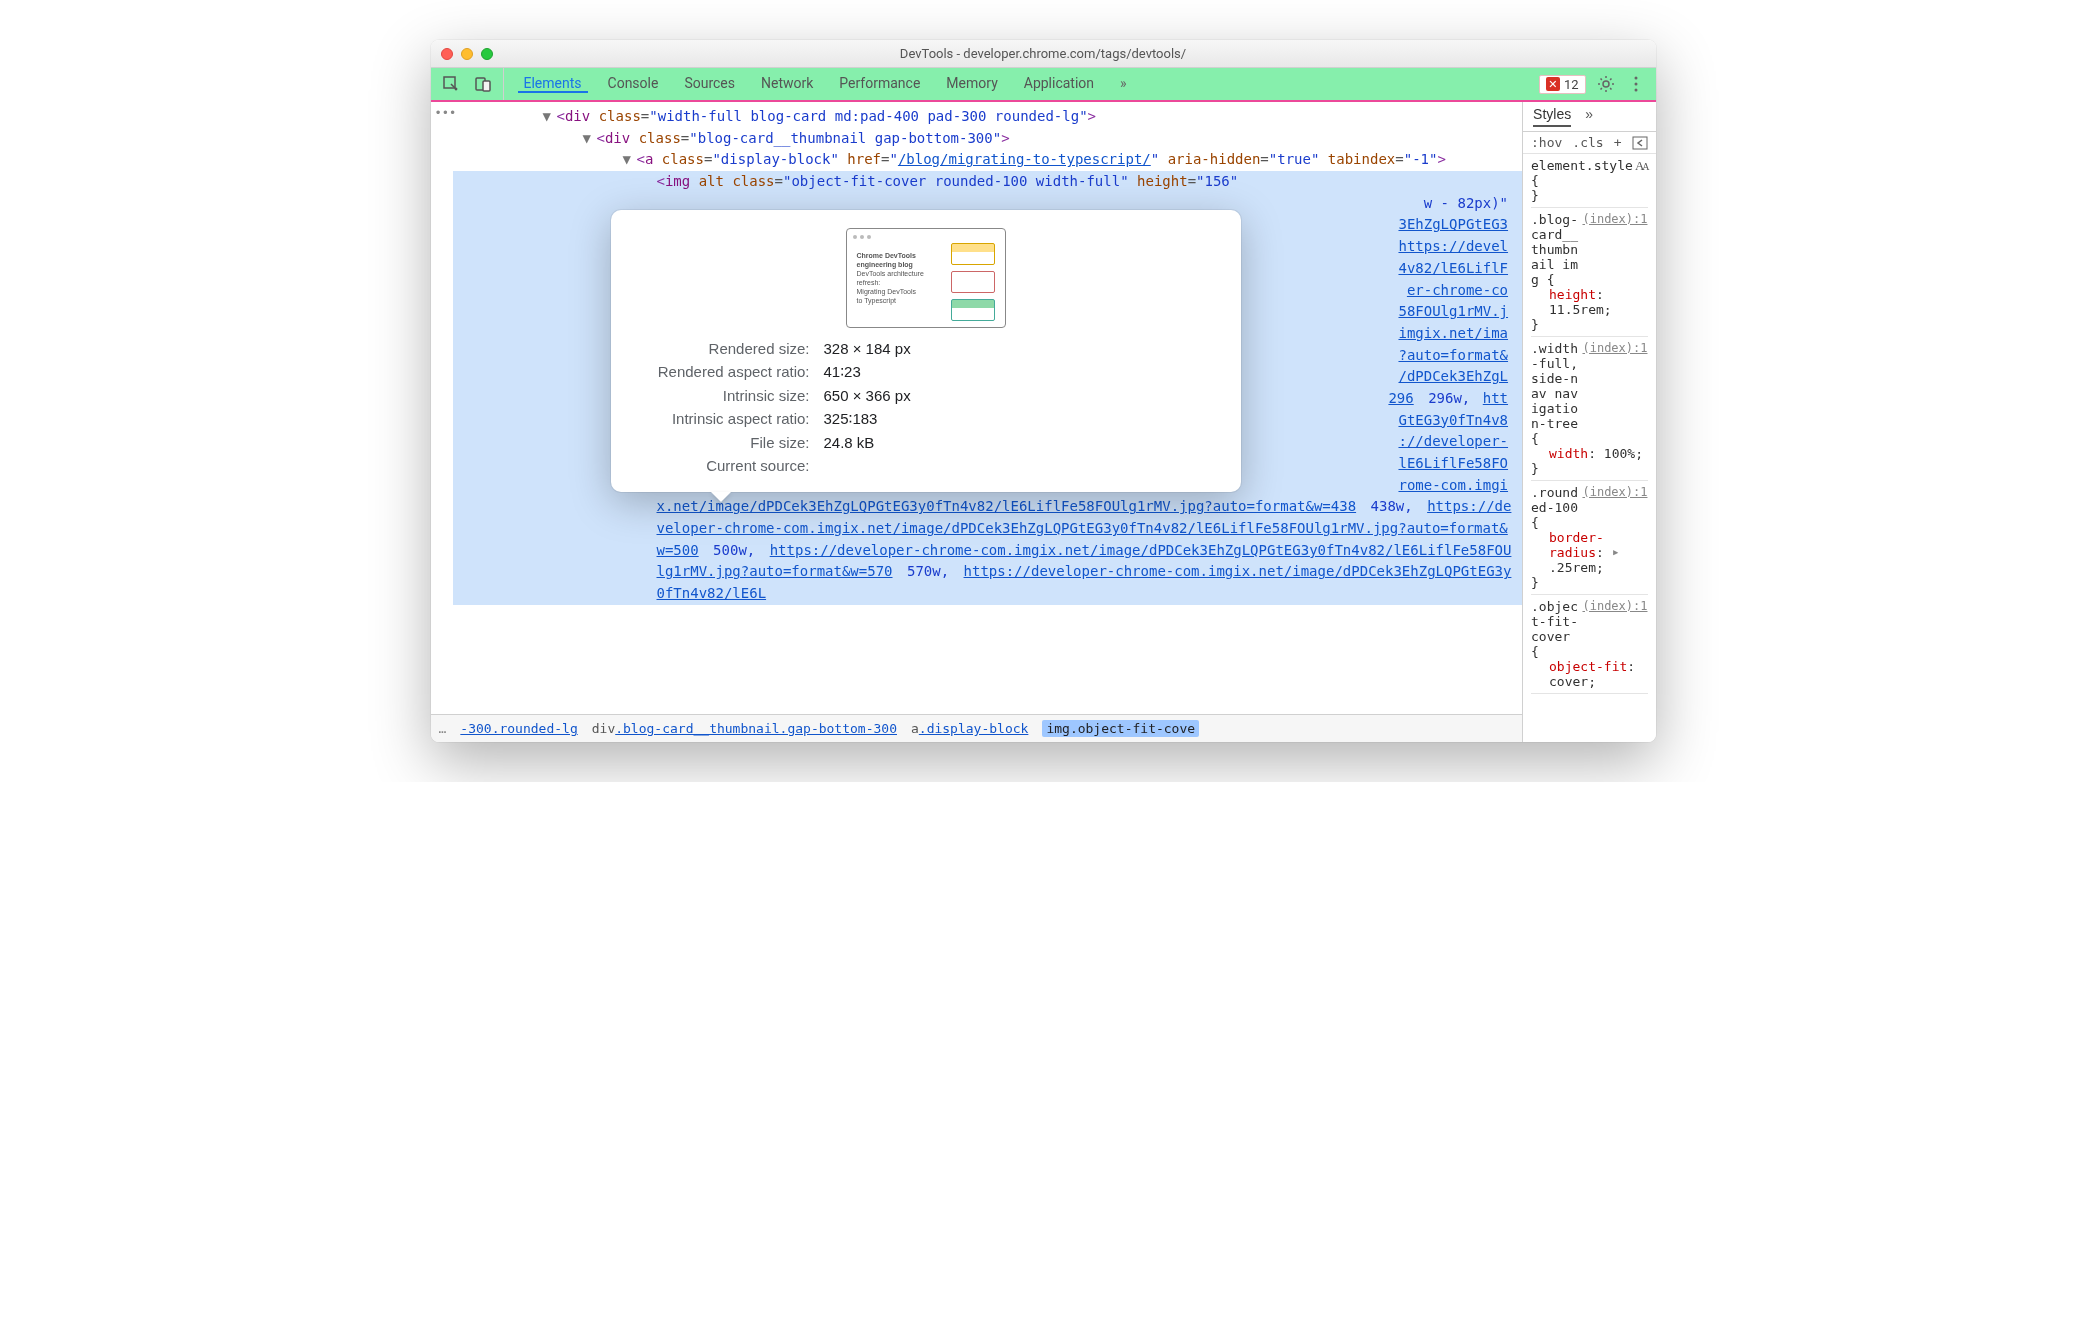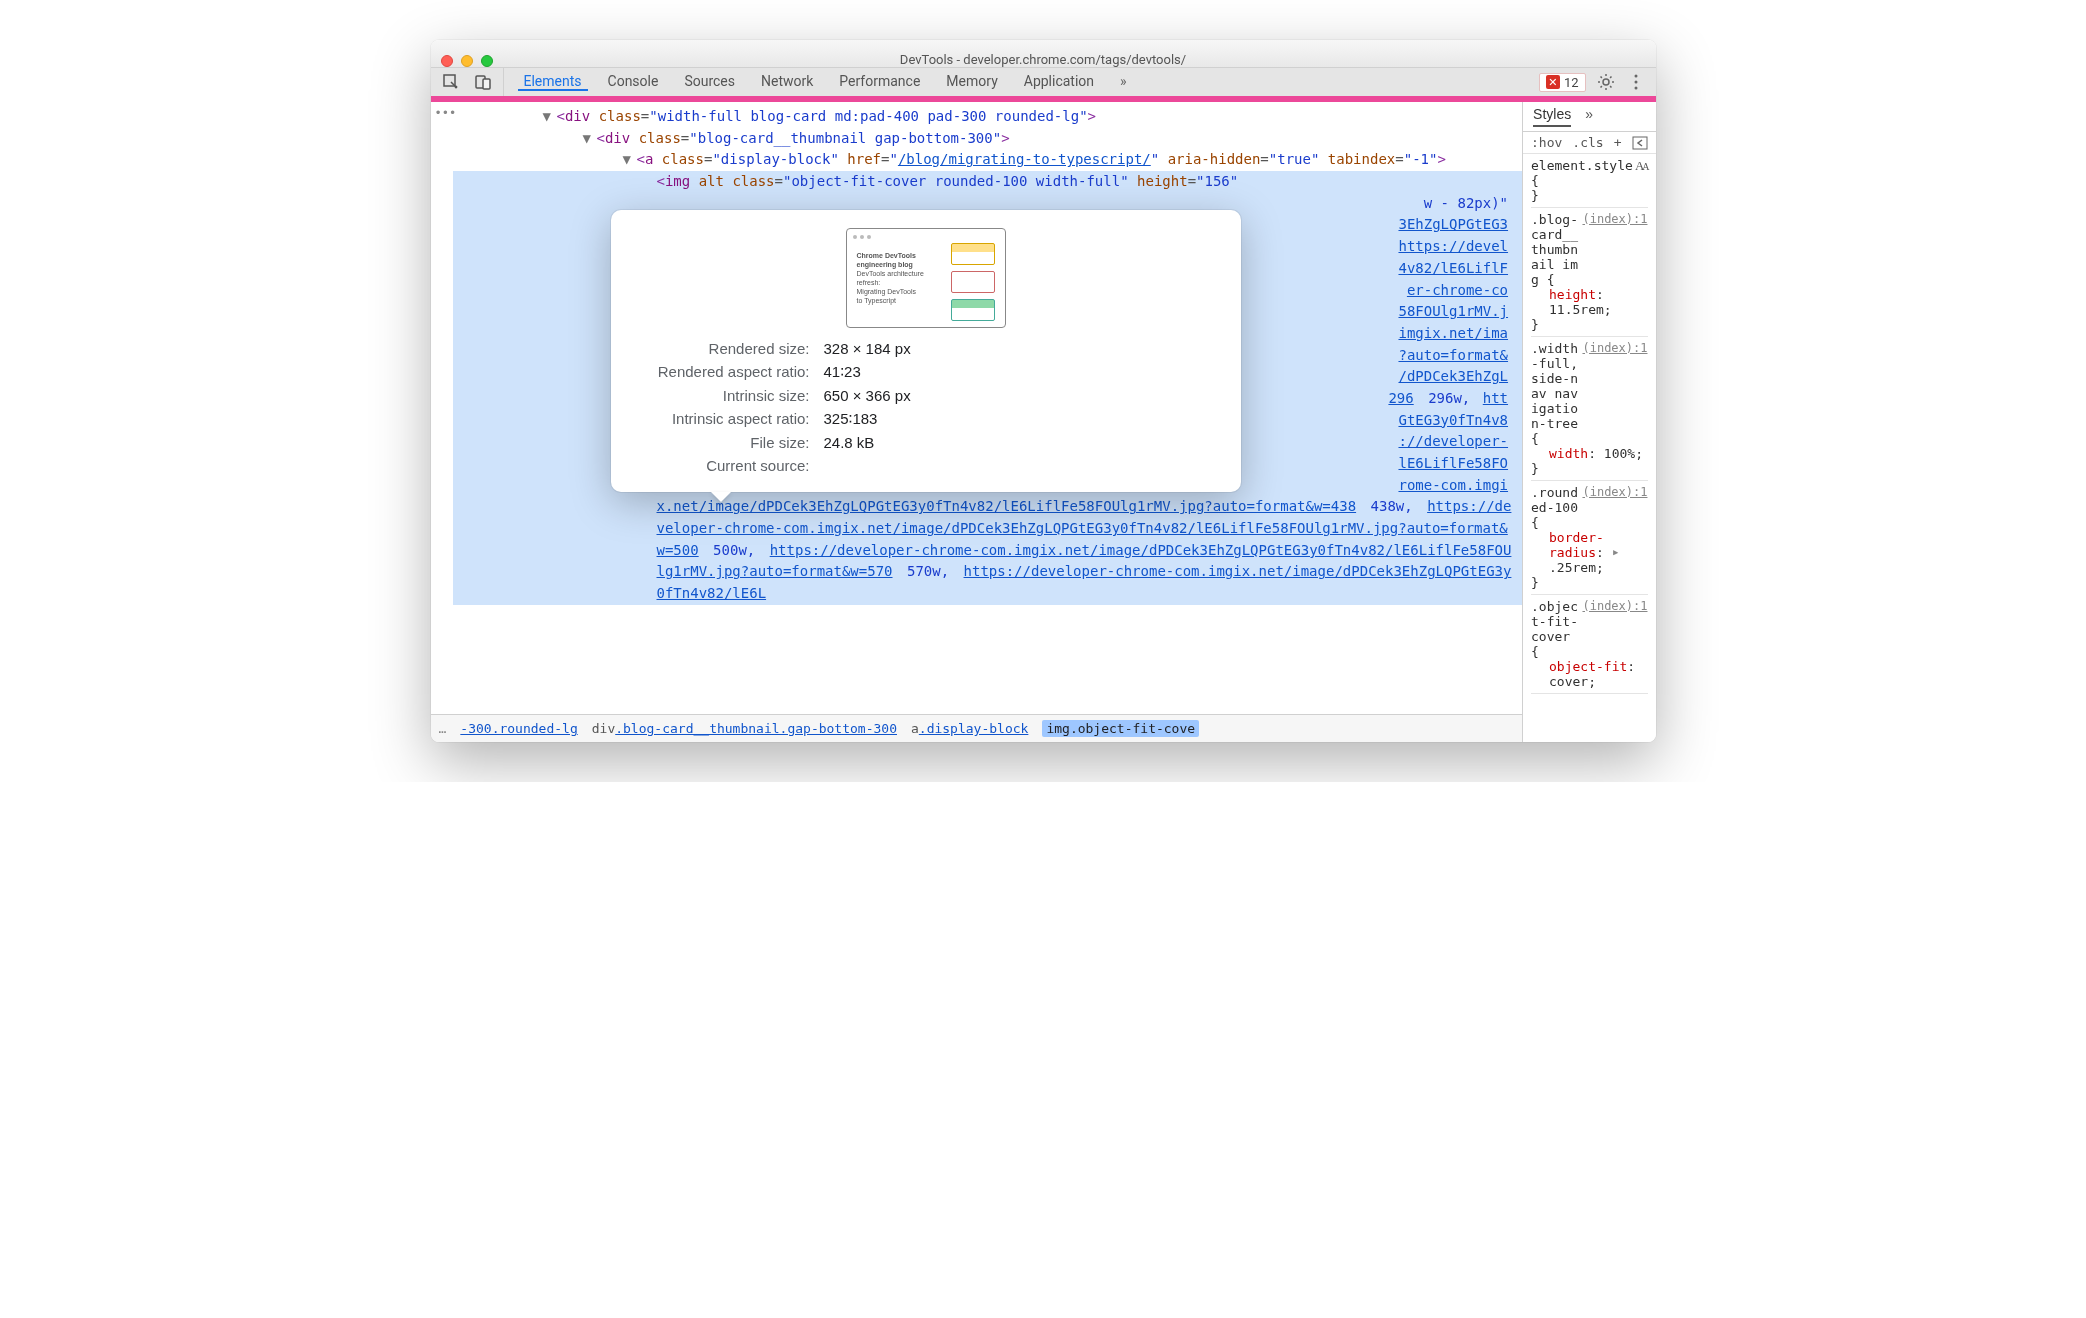--- a/index.html
+++ b/index.html
@@ -20,37 +20,37 @@
     overflow: hidden;
     display: flex;
     flex-direction: column;
   }
 
   
   .titlebar {
     height: 28px;
     background: linear-gradient(#f7f7f7,#e8e8e8);
     display: flex;
-    align-items: flex-end;
+    align-items: center;
     padding: 0 10px;
     position: relative;
     border-bottom: 1px solid #d0d0d0;
   }
   .traffic { display: flex; gap: 8px; }
   .dot { width: 12px; height: 12px; border-radius: 50%; }
   .dot.red { background:#ff5f56; border:1px solid #e24640;}
   .dot.yellow { background:#ffbd2e; border:1px solid #dfa023;}
   .dot.green { background:#27c93f; border:1px solid #1fa32f;}
   .title { position:absolute; left:0; right:0; text-align:center; font-size:13px; color:#555;}
 
   
   .toolbar {
     display:flex; align-items:center; height:34px;
-    border-bottom:6px solid #ec4899;
-    background:#e5e5e5;
+    border-bottom:2px solid #ec4899;
+    background:#86efac;
     font-size:14px;
   }
   .tool-left { display:flex; align-items:center; gap:12px; padding:0 10px; border-right:1px solid #d0d0d0; height:100%;}
   .icon-btn { width:20px; height:20px; display:flex; align-items:center; justify-content:center; color:#555; cursor:pointer;}
   .tabs { display:flex; align-items:stretch; flex:1; gap:14px; padding-left:14px;}
   .tab { display:flex; align-items:center; padding:0 6px; color:#555; cursor:pointer; border-bottom:2px solid transparent;}
   .tab.active { color:#1a73e8; border-bottom-color:#1a73e8;}
   .tool-right { display:flex; align-items:center; gap:10px; padding:0 10px;}
   .errbadge { display:flex; align-items:center; gap:4px; background:#fff; border:1px solid #e6c0c0; padding:1px 6px; border-radius:2px; font-size:13px; color:#444;}
   .errbadge .sq { width:14px; height:14px; background:#d93025; color:#fff; font-size:11px; display:flex; align-items:center; justify-content:center; border-radius:2px;}

